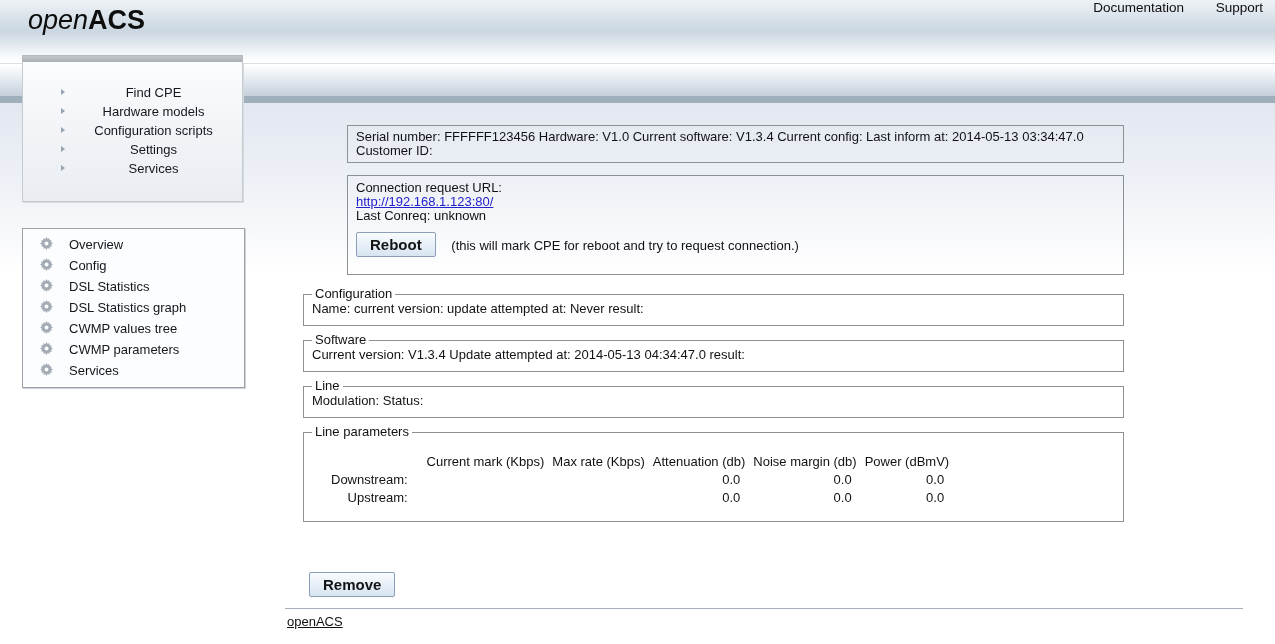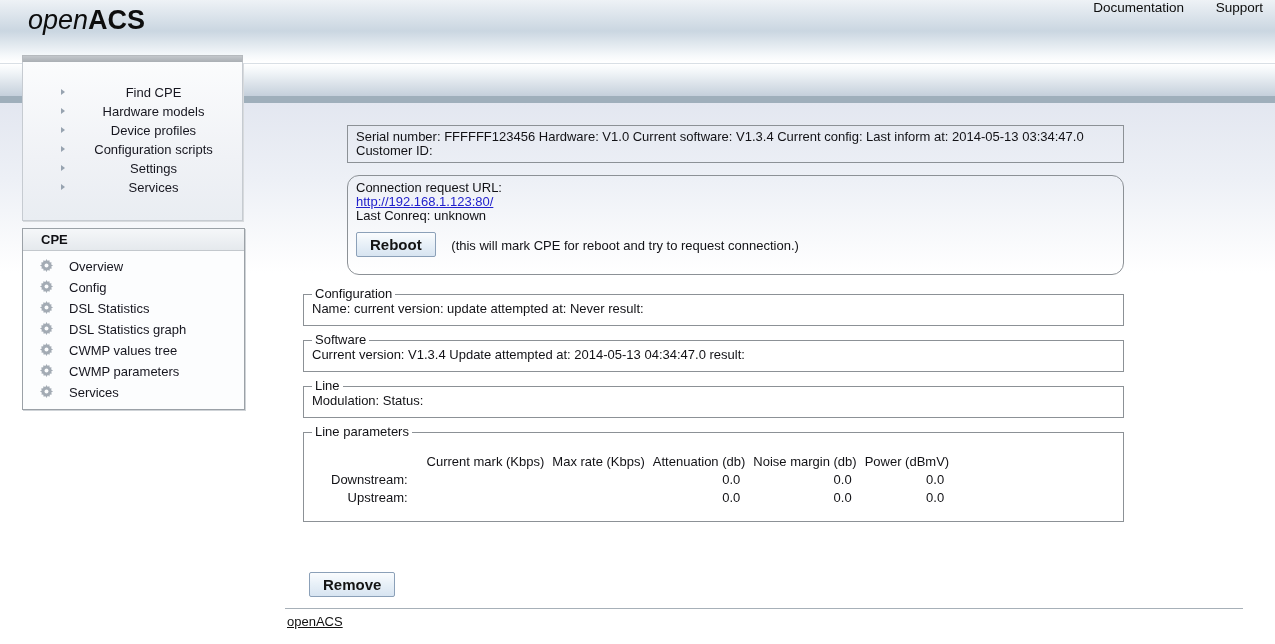--- a/index.html
+++ b/index.html
@@ -38,21 +38,21 @@
     border:1px solid #9ba1a7;background:#fcfdfe;box-shadow:1px 1px 0 #cfd3d7;}
   .menu2-header{font-weight:bold;padding:3px 8px 3px 18px;color:#101014;
     background:linear-gradient(180deg,#f5f7f9,#e5e9ed);border-bottom:1px solid #c3c8cd;}
   .menu2-body{padding:5px 0 6px 0;}
   .menu2-item{display:block;padding:3px 6px 3px 46px;line-height:15px;color:#16161f;
     text-decoration:none;position:relative;cursor:pointer;}
   .gear-icon{position:absolute;left:17px;top:3px;width:13px;height:13px;}
   
   .main{position:absolute;left:303px;top:125px;width:821px;}
   .plainbox{border:1px solid #8c9196;padding:4px 8px;line-height:14px;margin-bottom:12px;margin-left:44px;}
-  .plainbox.conreq{padding:5px 8px 17px 8px;border-radius:12px;}
+  .plainbox.conreq{padding:5px 8px 17px 8px;}
   fieldset{border:1px solid #8c9196;margin:0 0 7px 0;padding:1px 8px 9px 8px;line-height:14px;}
   legend{font-size:13px;padding:0 3px;margin-left:0;}
   a.url-link{color:#2222cc;text-decoration:underline;cursor:pointer;}
   a.visited-link{color:#663fa6;text-decoration:underline;cursor:pointer;}
   .btn{
     font-family:"Liberation Sans", sans-serif;font-size:15px;font-weight:bold;color:#141414;
     background:linear-gradient(180deg,#fafcfe 0%,#e9f1f8 45%,#d7e4f1 100%);
     border:1px solid #8ba0b8;border-radius:2px;padding:3px 13px;cursor:pointer;}
   .reboot-row{margin-top:9px;}
   .reboot-note{margin-left:12px;}
@@ -77,29 +77,27 @@
 <div class="topnav">
   <a>Documentation</a>
   <a>Support</a>
 </div>
 
 <div class="menu1">
   <div class="menu1-bar"></div>
   <div class="menu1-body">
     <a class="menu1-item"><span class="arrow-icon"></span><span>Find CPE</span></a>
     <a class="menu1-item"><span class="arrow-icon"></span><span>Hardware models</span></a>
-    <a class="menu1-item"><span class="arrow-icon"></span><span>Device profiles</span></a>
     <a class="menu1-item"><span class="arrow-icon"></span><span>Configuration scripts</span></a>
     <a class="menu1-item"><span class="arrow-icon"></span><span>Settings</span></a>
     <a class="menu1-item"><span class="arrow-icon"></span><span>Services</span></a>
   </div>
 </div>
 
 <div class="menu2">
-  <div class="menu2-header">CPE</div>
   <div class="menu2-body">
     <a class="menu2-item"><svg class="gear-icon" viewBox="0 0 16 16">
           <path fill="#a3abb4" d="M8 0l1.2 2.2 2.4-.8.3 2.5 2.5.3-.8 2.4L16 8l-2.2 1.2.8 2.4-2.5.3-.3 2.5-2.4-.8L8 16l-1.2-2.2-2.4.8-.3-2.5-2.5-.3.8-2.4L0 8l2.2-1.2-.8-2.4 2.5-.3.3-2.5 2.4.8z"></path>
           <circle cx="8" cy="8" r="2.4" fill="#fbfcfd"></circle>
         </svg><span>Overview</span></a>
     <a class="menu2-item"><svg class="gear-icon" viewBox="0 0 16 16">
           <path fill="#a3abb4" d="M8 0l1.2 2.2 2.4-.8.3 2.5 2.5.3-.8 2.4L16 8l-2.2 1.2.8 2.4-2.5.3-.3 2.5-2.4-.8L8 16l-1.2-2.2-2.4.8-.3-2.5-2.5-.3.8-2.4L0 8l2.2-1.2-.8-2.4 2.5-.3.3-2.5 2.4.8z"></path>
           <circle cx="8" cy="8" r="2.4" fill="#fbfcfd"></circle>
         </svg><span>Config</span></a>
     <a class="menu2-item"><svg class="gear-icon" viewBox="0 0 16 16">

